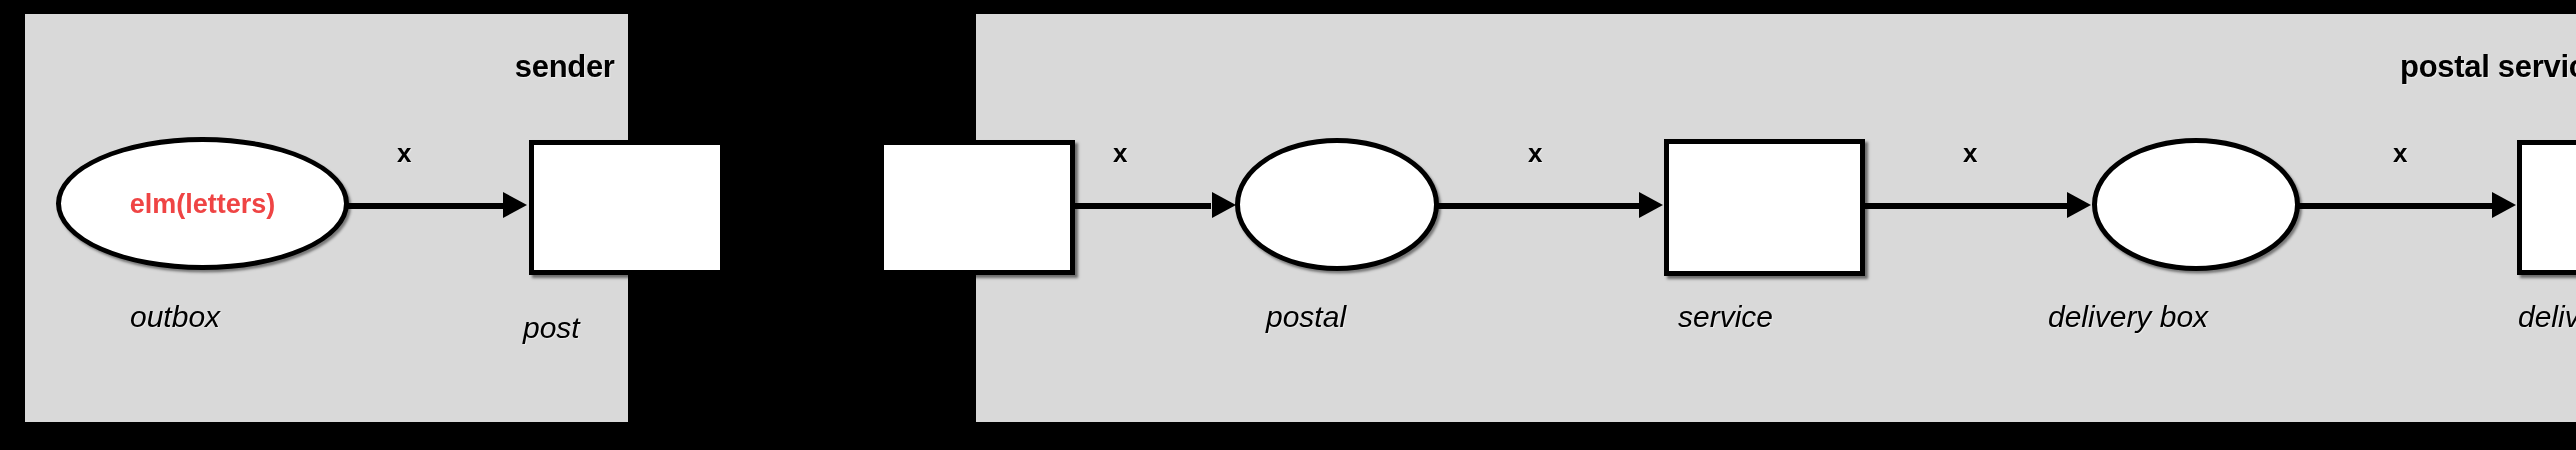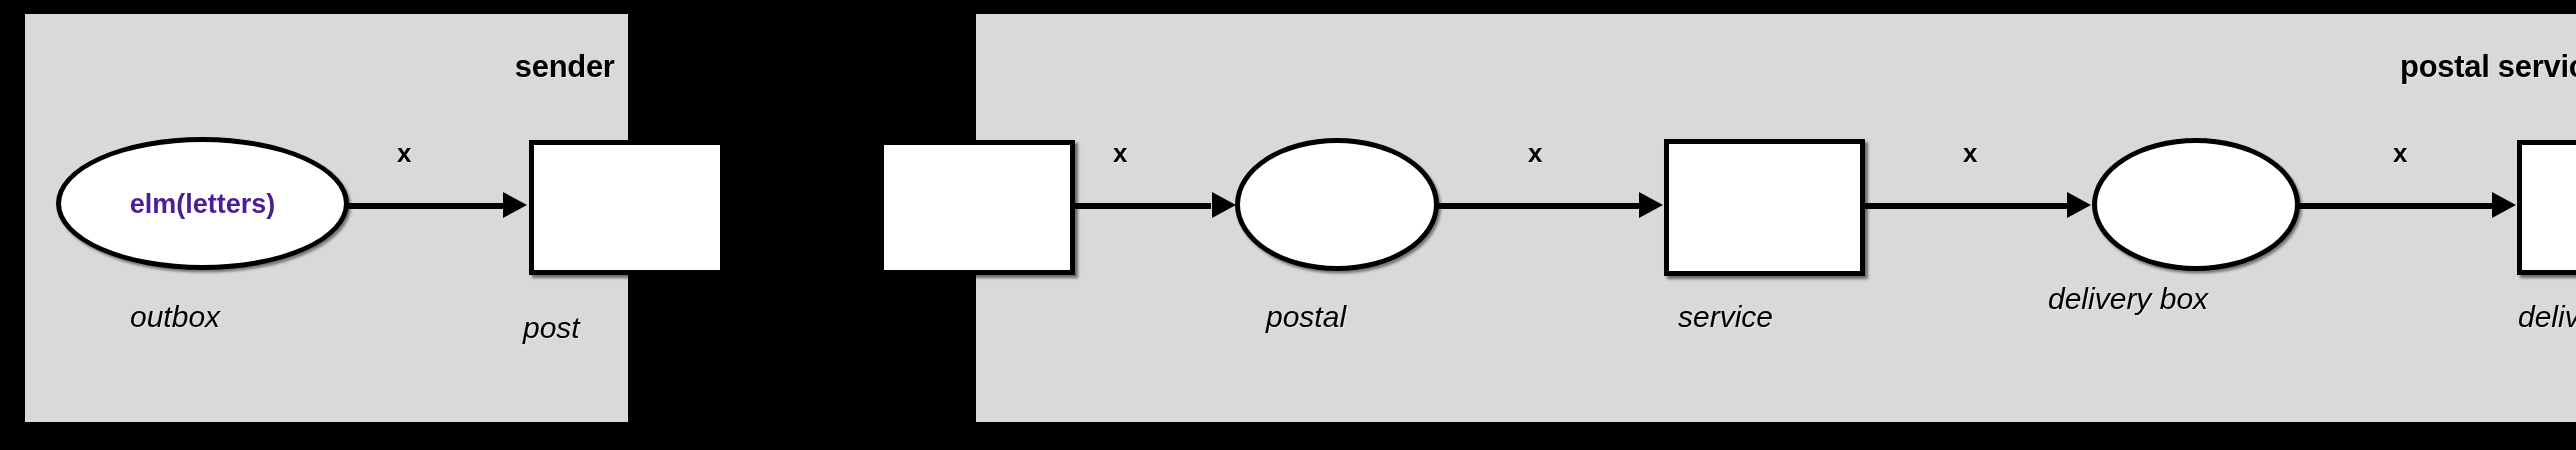--- a/index.html
+++ b/index.html
@@ -12,21 +12,21 @@
   .panel{position:absolute;background:#d9d9d9;box-shadow:1.5px 1.5px 2.1px rgba(0,0,0,.35);
          overflow:hidden;}
   .panel-title{position:absolute;right:13.4px;top:17.5px;font-size:31px;font-weight:bold;
                color:#000;letter-spacing:-0.3px;white-space:nowrap;
                text-shadow:1px 1px 1px rgba(255,255,255,.55);margin-top:17px;}
 
   
   .place{position:absolute;background:#fff;border:5.7px solid #000;border-radius:50%;
          box-sizing:border-box;box-shadow:2.1px 2.6px 2.6px rgba(0,0,0,.45);}
   .place-text{position:absolute;left:0;right:0;top:50%;transform:translateY(-50%);
-              text-align:center;font-size:27px;font-weight:bold;color:#4c1d95;
+              text-align:center;font-size:27px;font-weight:bold;color:#ef4444;
               white-space:nowrap;}
   .transition{position:absolute;background:#fff;border:5.7px solid #000;
               box-sizing:border-box;box-shadow:2.6px 3.1px 2.6px rgba(0,0,0,.5);}
   .node-label{position:absolute;font-style:italic;font-size:30px;color:#000;
               white-space:nowrap;text-shadow:1px 1px 1px rgba(255,255,255,.5);}
 
   
   .arc{position:absolute;height:5.7px;background:#000;}
   .arc-head{position:absolute;width:0;height:0;
             border-top:13.4px solid transparent;border-bottom:13.4px solid transparent;
@@ -42,21 +42,21 @@
   <div class="panel" style="left:25px;top:14.4px;width:603px;height:408px;">
     <div class="panel-title">sender</div>
     <div class="node-label" style="left:105px;top:286px;">outbox</div>
     <div class="node-label" style="left:498px;top:286px;margin-top:11px;">post</div>
   </div>
 
   <div class="panel" style="left:976px;top:14.4px;width:1640px;height:408px;">
     <div class="panel-title">postal service</div>
     <div class="node-label" style="left:290px;top:286px;">postal</div>
     <div class="node-label" style="left:702px;top:286px;">service</div>
-    <div class="node-label" style="left:1072px;top:268px;">delivery box</div>
+    <div class="node-label" style="left:1072px;top:286px;">delivery box</div>
     <div class="node-label" style="left:1542px;top:286px;">deliver</div>
   </div>
 
   <div class="arc" style="left:348px;top:203px;width:155px;"></div>
   <div class="arc-head" style="left:503px;top:192px;"></div>
   <div class="arc-label" style="left:397px;top:138px;">x</div>
 
   <div class="arc" style="left:1067px;top:203px;width:144px;"></div>
   <div class="arc-head" style="left:1212px;top:192px;"></div>
   <div class="arc-label" style="left:1113px;top:138px;">x</div>

